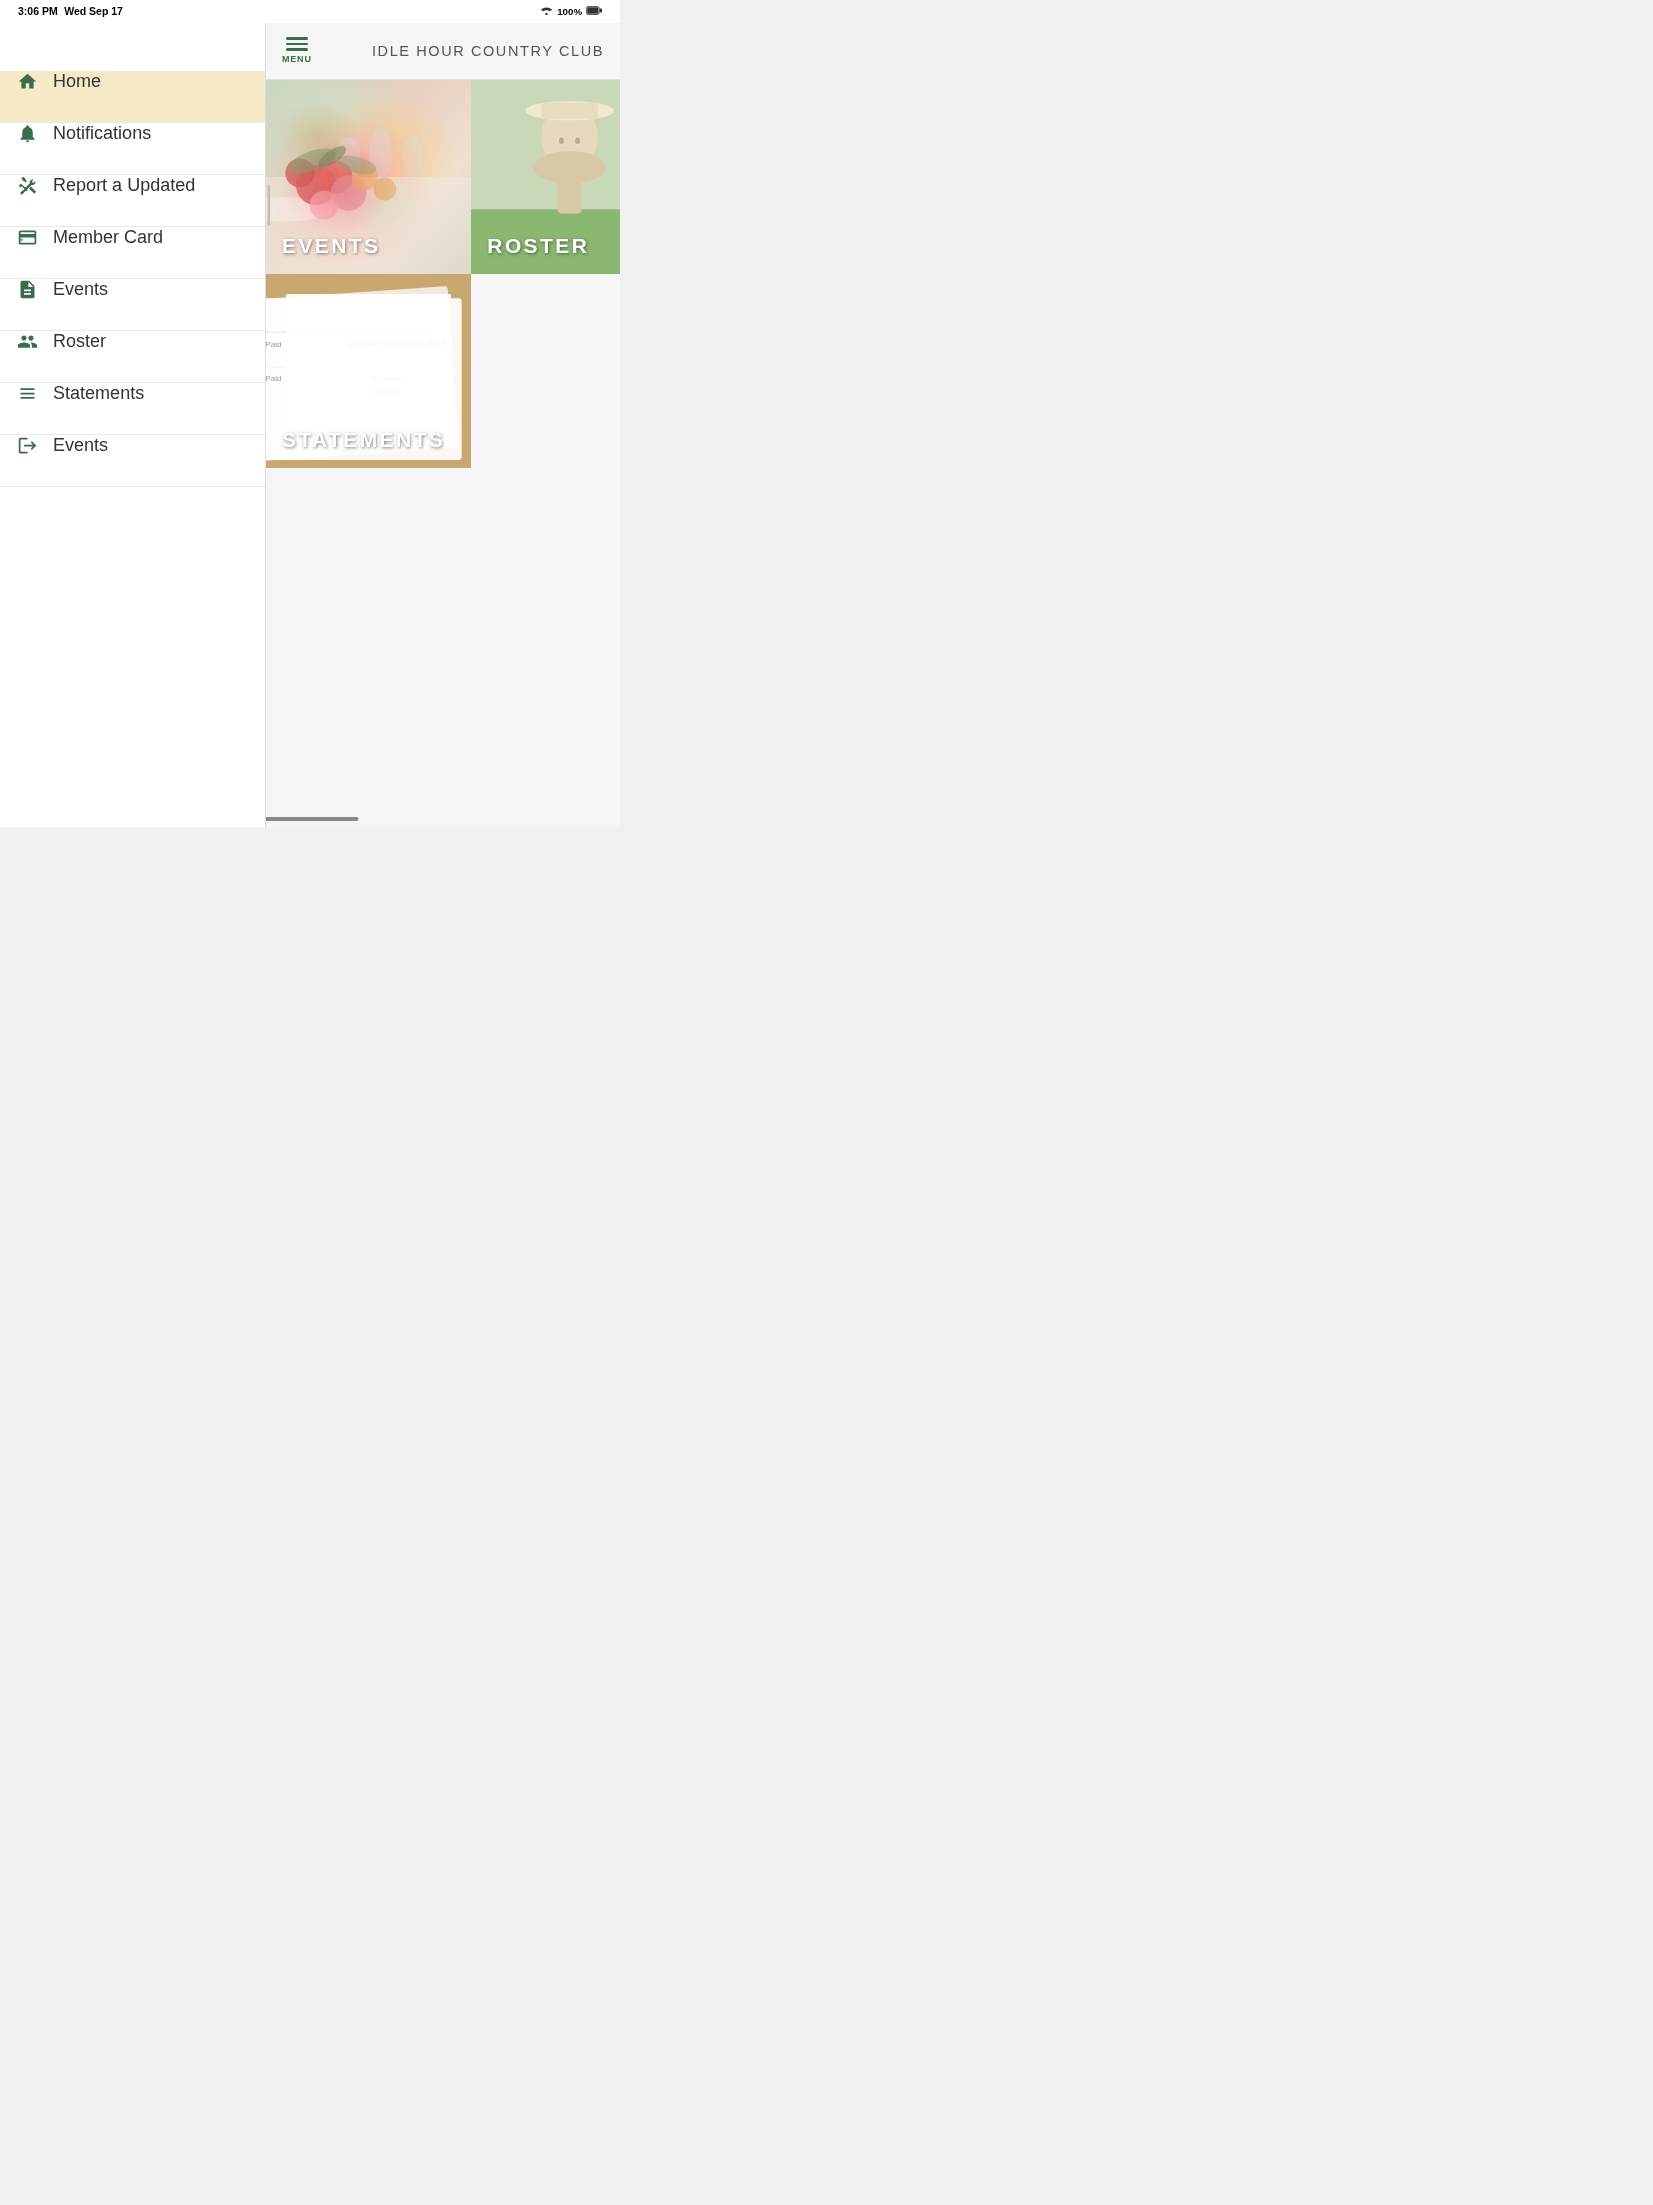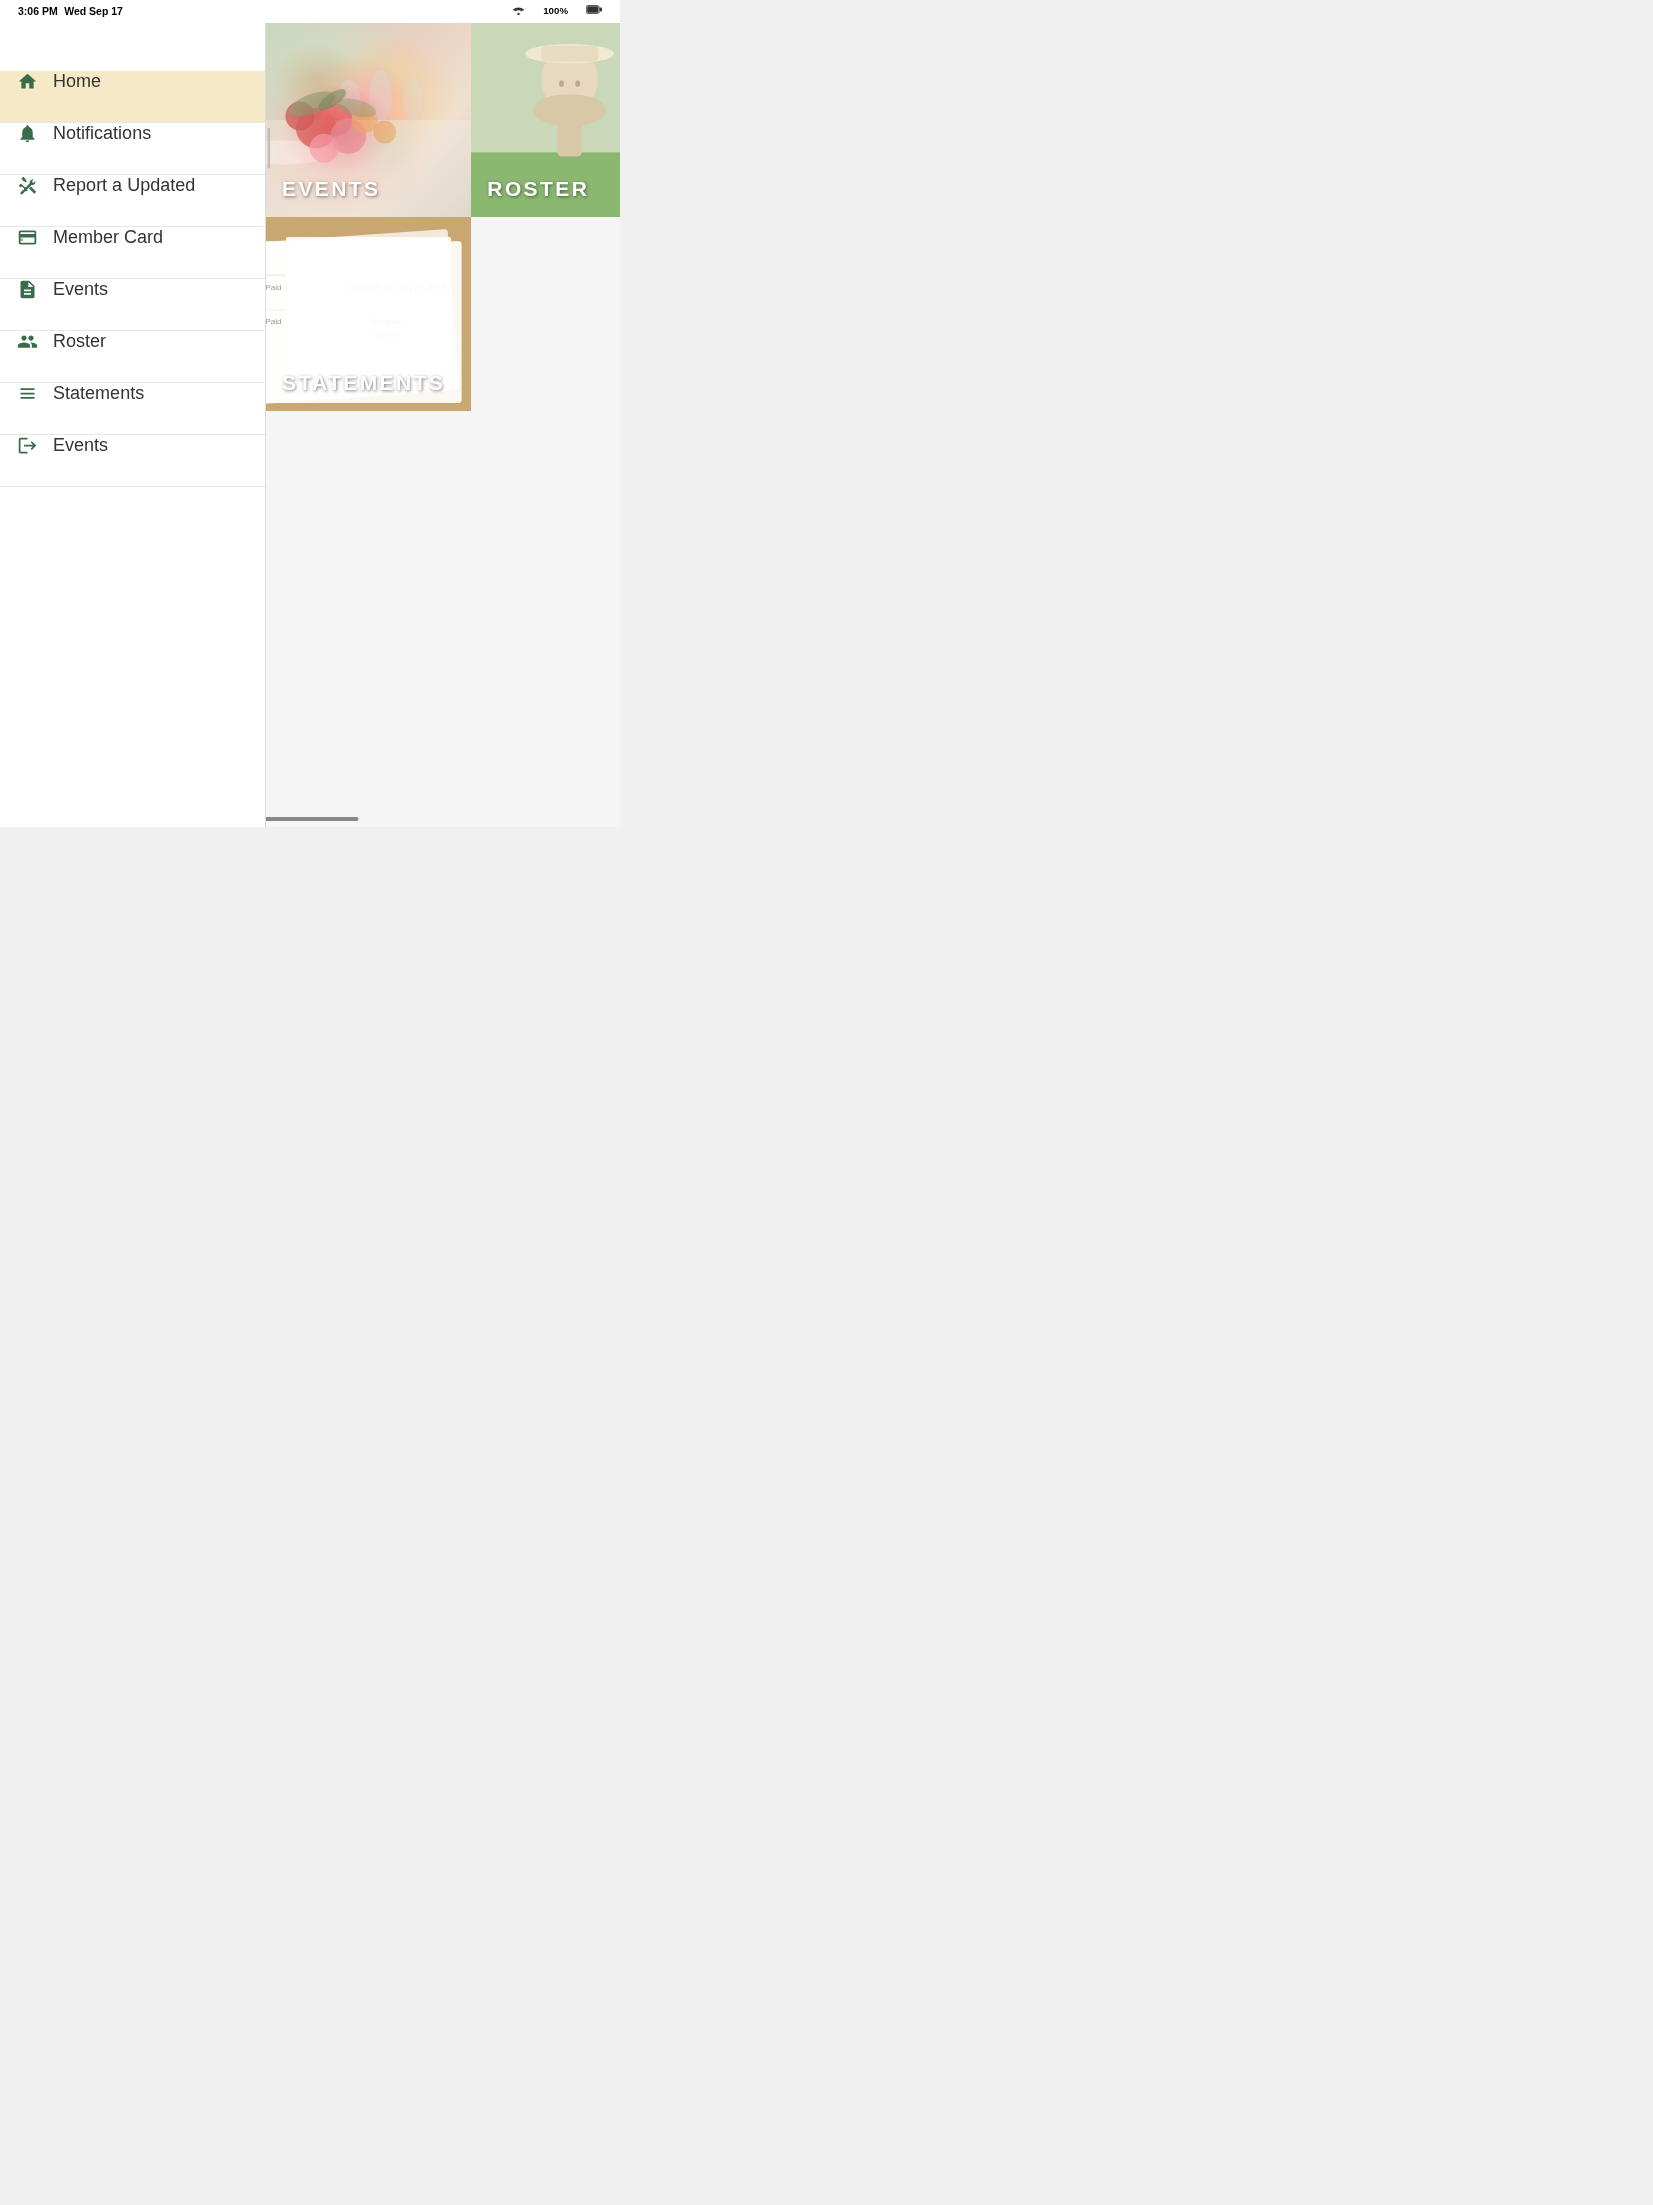--- a/index.html
+++ b/index.html
@@ -21,21 +21,21 @@
       background: #fff;
       display: flex;
       align-items: center;
       justify-content: space-between;
       padding: 0 18px;
       font-size: 10.5px;
       font-weight: 600;
       z-index: 100;
     }
     .status-bar-left { display: flex; gap: 6.5px; align-items: center; }
-    .status-bar-right { display: flex; gap: 18px; align-items: flex-start; font-size: 9.7px; }
+    .status-bar-right { display: flex; gap: 4px; align-items: center; font-size: 9.7px; }
 
     
     .app-container {
       position: absolute;
       top: 22.6px; left: 0; right: 0; bottom: 0;
       display: flex;
     }
 
     
     .sidebar {
@@ -367,20 +367,29 @@
           </svg>
         </div>
         <span class="nav-item-label">Events</span>
       </div>
 
     </nav>
   </div>
 
   <div class="main-content">
 
+    <div class="top-bar">
+      <div class="menu-button">
+        <div class="menu-bar"></div>
+        <div class="menu-bar"></div>
+        <div class="menu-bar"></div>
+        <span class="menu-label">MENU</span>
+      </div>
+      <span class="club-title">IDLE HOUR COUNTRY CLUB</span>
+    </div>
 
     <div class="tiles-area">
 
       <div class="tile tile-events">
         <div class="tile-bg">
 
           <svg style="position:absolute;top:0;left:0;width:100%;height:100%;opacity:0.6" viewBox="0 0 450 240" preserveAspectRatio="xMidYMid slice">
 
             <rect x="0" y="120" width="450" height="120" fill="rgba(240,235,225,0.8)"></rect>
 

